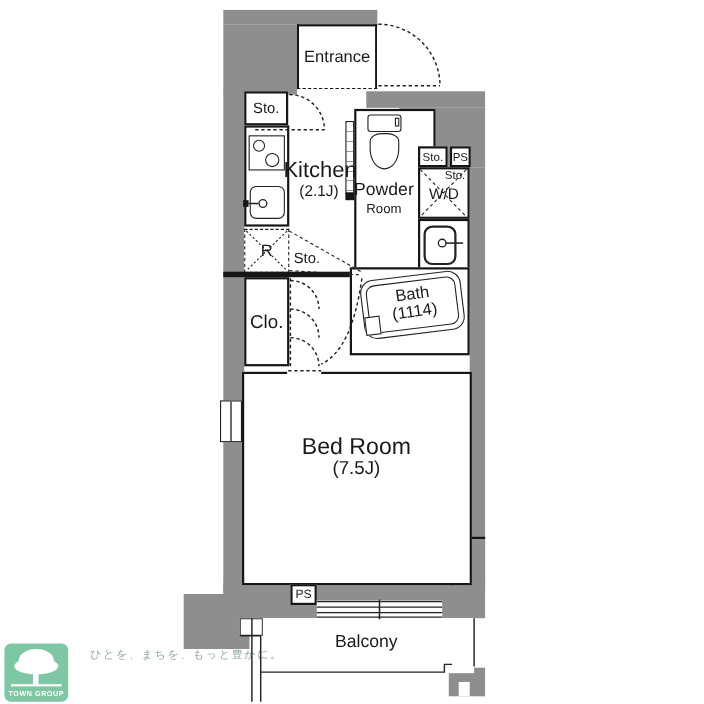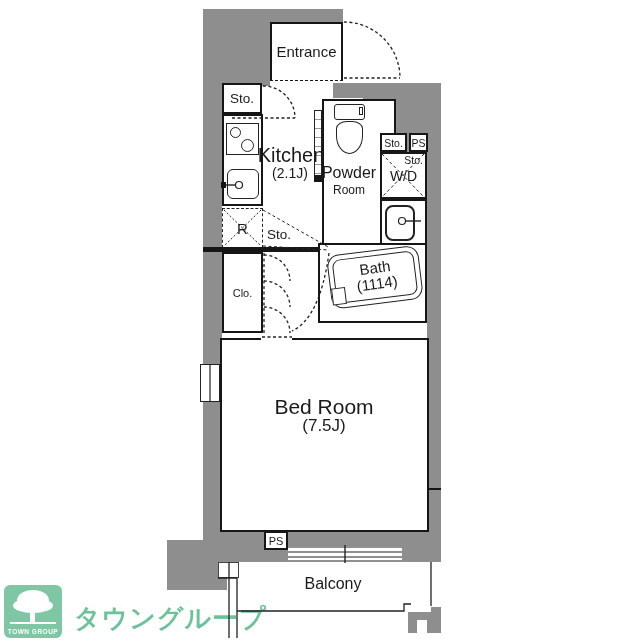--- a/index.html
+++ b/index.html
@@ -53,21 +53,21 @@
   <div class="fix" style="left:230px;top:127px;width:11px;height:11px;border-radius:50%"></div>
   <div class="fix" style="left:241px;top:139px;width:13px;height:13px;border-radius:50%"></div>
   <div class="fix" style="left:227px;top:169px;width:32px;height:30px;border-radius:6px"></div>
   <div class="blk" style="left:221px;top:182px;width:5px;height:6px"></div>
 
   <div class="room" style="left:222px;top:208px;width:41px;height:40px;border:1.5px dashed #222">
     <span style="font-size:15px">R</span>
   </div>
 
   <div class="room" style="left:222px;top:252px;width:41px;height:81px">
-    <span style="font-size:11px">Clo.</span>
+    <span style="font-size:17px">Clo.</span>
   </div>
 
   <div class="blk" style="left:203px;top:247px;width:129px;height:5px"></div>
 
   <div class="room" style="left:322px;top:99px;width:74px;height:146px"></div>
   <div class="fix" style="left:334px;top:104px;width:31px;height:16px;border-radius:3px"></div>
   <div class="fix" style="left:359px;top:107px;width:4px;height:8px;border-width:1px"></div>
   <div class="fix" style="left:336px;top:121px;width:27px;height:33px;border-radius:13px 13px 16px 16px / 9px 9px 22px 22px"></div>
 
   <div class="fix" style="left:314px;top:110px;width:8px;height:66px;border-width:1px;background:repeating-linear-gradient(180deg,#fff 0 8px,#999 8px 9px)"></div>
@@ -122,21 +122,21 @@
   <div class="lbl c" style="left:324px;top:417px;font-size:17px">(7.5J)</div>
   <div class="lbl c" style="left:333px;top:576px;font-size:16px">Balcony</div>
 
   <div class="logo-box">
     <div class="e" style="left:13px;top:5px;width:32px;height:21px;border-radius:50%"></div>
     <div class="e" style="left:9px;top:13px;width:40px;height:15px;border-radius:50%"></div>
     <div class="e" style="left:26px;top:25px;width:5px;height:12px"></div>
     <div class="e" style="left:6px;top:37px;width:46px;height:2px"></div>
     <div class="towngroup">TOWN GROUP</div>
   </div>
-  <div class="brand">タウングループ</div>
+  <div class="tagline">ひとを、まちを、もっと豊かに。</div>
 
   <svg class="overlay" width="640" height="640" viewBox="0 0 640 640" fill="none" stroke="#222" stroke-width="1.3">
 
     <path d="M 344 22 A 56 56 0 0 1 400 78" stroke-dasharray="3 2.5"></path>
     <path d="M 344 78 L 400 78" stroke-dasharray="3 2.5"></path>
 
     <path d="M 263 86 A 32 32 0 0 1 295 118" stroke-dasharray="3 2.5"></path>
     <path d="M 232 118 L 295 118" stroke-dasharray="3 2.5"></path>
 
     <path d="M 264 255 A 26 26 0 0 1 290 281" stroke-dasharray="3 2.5"></path>

